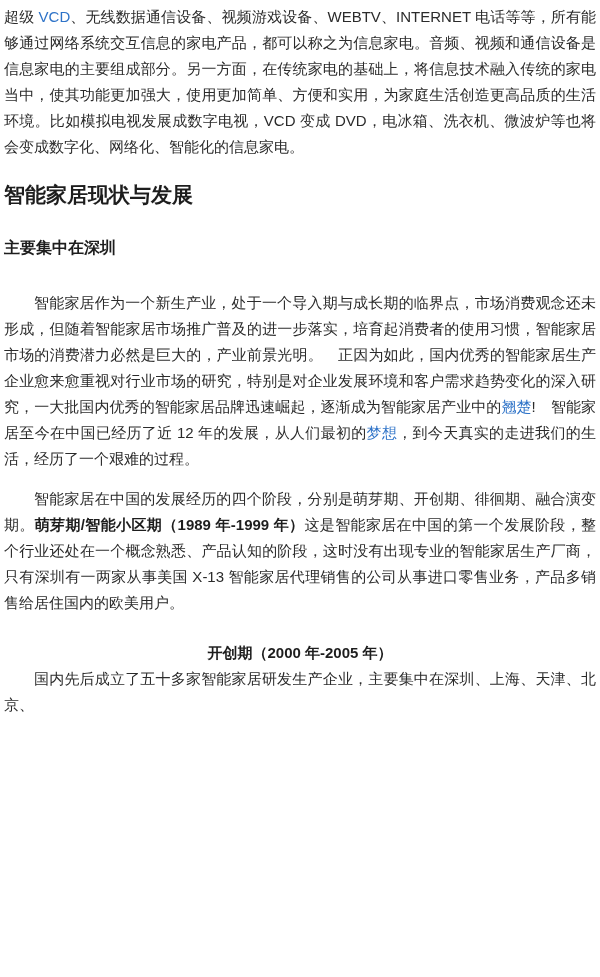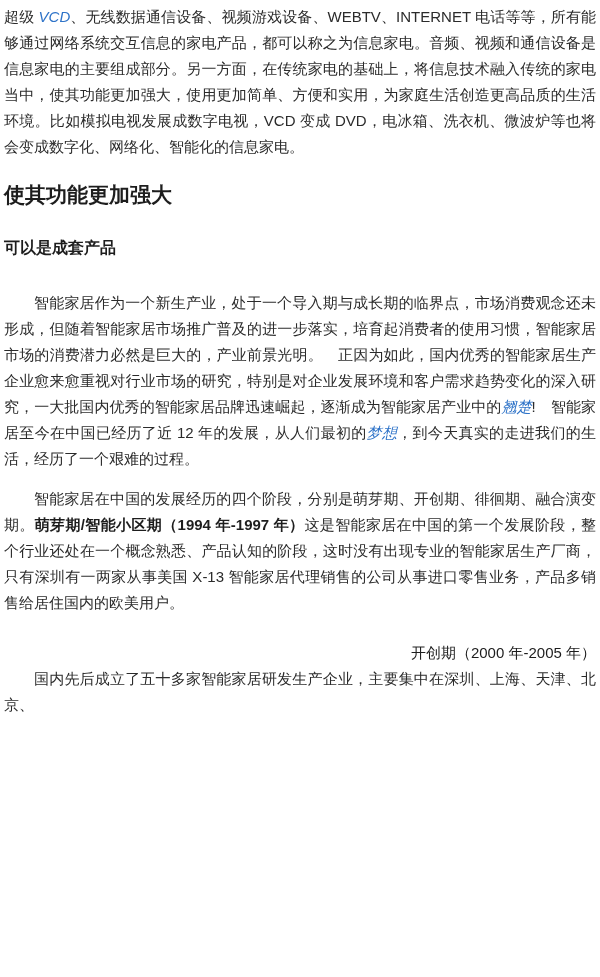--- a/index.html
+++ b/index.html
@@ -25,21 +25,20 @@
   .doc p.para {
     margin: 0 0 14px 0;
   }
   .doc p.para.indent {
     text-indent: 2em;
   }
   .doc a.link {
     color: var(--link-color, #2e73c8);
     text-decoration: none;
     cursor: pointer;
-    font-style: italic;
   }
   .doc .bold {
     font-weight: bold;
     color: var(--heading-color, #1d1d1d);
   }
   .doc h1 {
     font-size: 21px;
     line-height: 26px;
     font-weight: bold;
     color: var(--heading-color, #1d1d1d);
@@ -50,32 +49,32 @@
     font-size: 16px;
     line-height: 20px;
     font-weight: bold;
     color: var(--heading-color, #1d1d1d);
     text-align: left;
     margin: 30px 0 32px 0;
   }
   .doc h3 {
     font-size: 15px;
     line-height: 26px;
-    font-weight: normal;
+    font-weight: bold;
     color: var(--heading-color, #1d1d1d);
-    text-align: right;
+    text-align: center;
     margin: 24px 0 0 0;
   }
 </style>
 </head>
 <body style="background: rgb(255, 255, 255);">
 
 <main class="doc">
   <div id="article-body">
       <p class="para"><span class="">超级 </span><a class="link" href="#">VCD</a><span class="">、无线数据通信设备、视频游戏设备、WEBTV、INTERNET 电话等等，所有能够通过网络系统交互信息的家电产品，都可以称之为信息家电。音频、视频和通信设备是信息家电的主要组成部分。另一方面，在传统家电的基础上，将信息技术融入传统的家电当中，使其功能更加强大，使用更加简单、方便和实用，为家庭生活创造更高品质的生活环境。比如模拟电视发展成数字电视，VCD 变成 DVD，电冰箱、洗衣机、微波炉等也将会变成数字化、网络化、智能化的信息家电。</span></p>
-      <h1>使其功能更加强大</h1>
-      <h2>可以是成套产品</h2>
+      <h1>智能家居现状与发展</h1>
+      <h2>主要集中在深圳</h2>
       <p class="para indent"><span class="">智能家居作为一个新生产业，处于一个导入期与成长期的临界点，市场消费观念还未形成，但随着智能家居市场推广普及的进一步落实，培育起消费者的使用习惯，智能家居市场的消费潜力必然是巨大的，产业前景光明。　正因为如此，国内优秀的智能家居生产企业愈来愈重视对行业市场的研究，特别是对企业发展环境和客户需求趋势变化的深入研究，一大批国内优秀的智能家居品牌迅速崛起，逐渐成为智能家居产业中的</span><a class="link" href="#">翘楚</a><span class="">!　智能家居至今在中国已经历了近 12 年的发展，从人们最初的</span><a class="link" href="#">梦想</a><span class="">，到今天真实的走进我们的生活，经历了一个艰难的过程。</span></p>
-      <p class="para indent"><span class="">智能家居在中国的发展经历的四个阶段，分别是萌芽期、开创期、徘徊期、融合演变期。</span><span class="bold">萌芽期/智能小区期（1994 年-1997 年）</span><span class="">这是智能家居在中国的第一个发展阶段，整个行业还处在一个概念熟悉、产品认知的阶段，这时没有出现专业的智能家居生产厂商，只有深圳有一两家从事美国 X-13 智能家居代理销售的公司从事进口零售业务，产品多销售给居住国内的欧美用户。</span></p>
+      <p class="para indent"><span class="">智能家居在中国的发展经历的四个阶段，分别是萌芽期、开创期、徘徊期、融合演变期。</span><span class="bold">萌芽期/智能小区期（1989 年-1999 年）</span><span class="">这是智能家居在中国的第一个发展阶段，整个行业还处在一个概念熟悉、产品认知的阶段，这时没有出现专业的智能家居生产厂商，只有深圳有一两家从事美国 X-13 智能家居代理销售的公司从事进口零售业务，产品多销售给居住国内的欧美用户。</span></p>
       <h3>开创期（2000 年-2005 年）</h3>
       <p class="para indent"><span class="">国内先后成立了五十多家智能家居研发生产企业，主要集中在深圳、上海、天津、北京、</span></p>
     </div>
 </main>
 
 </body></html>

